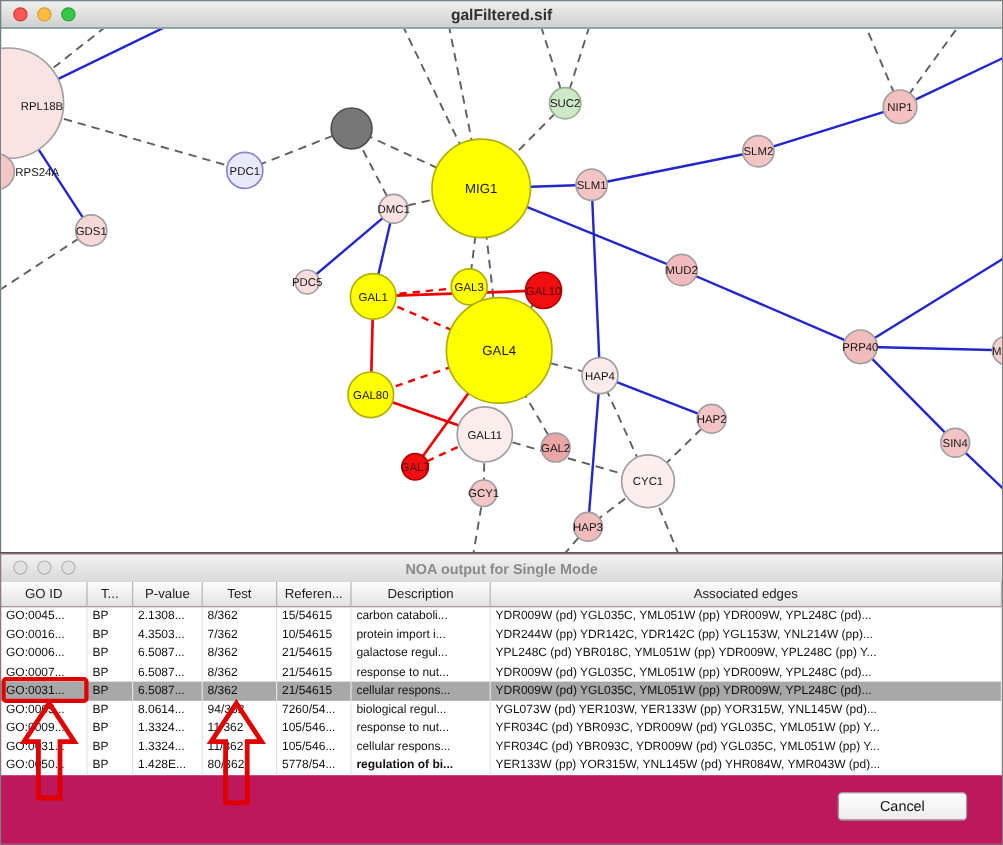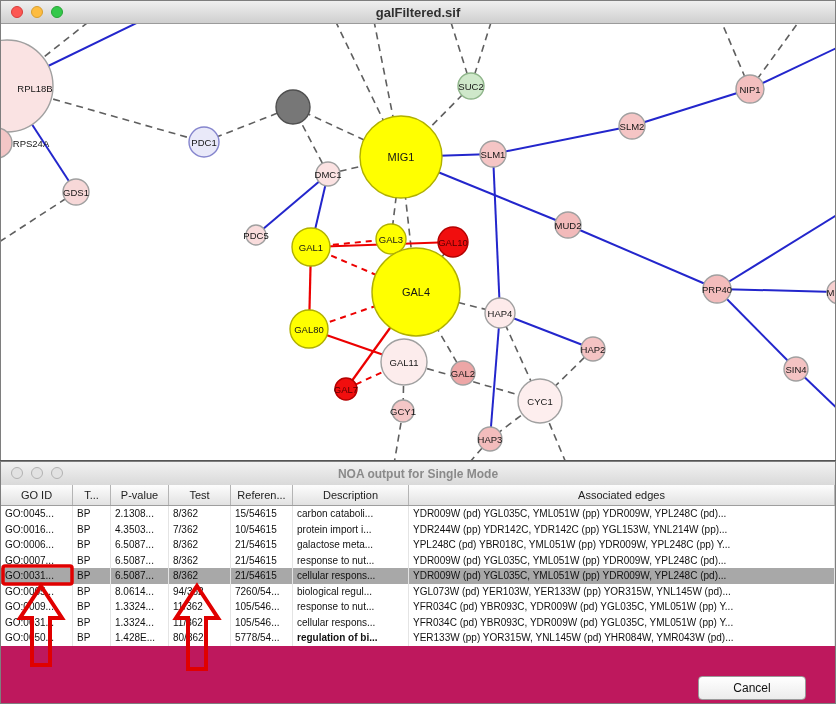--- a/index.html
+++ b/index.html
@@ -36,21 +36,21 @@
   .tbody{background:#ffffff;}
   .trow{display:flex;height:15.5px;font-size:10px;color:#111;}
   .trow.sel{background:#a8a8a8;}
   .td{padding:1px 3px 0 4px;white-space:nowrap;overflow:hidden;box-sizing:border-box;
       border-right:1px solid #e4e4e4;line-height:14px;}
 
   .btn{position:absolute;height:22px;border:1px solid #9a9a9a;border-radius:4px;
        background:linear-gradient(#ffffff,#ececec);box-shadow:inset 0 1px 0 rgba(255,255,255,.8);
        font-size:12px;color:#111;display:flex;align-items:center;justify-content:center;cursor:default;}
   .btn-save{left:458px;top:198px;width:146px;}
-  .btn-cancel{left:697px;top:198px;width:106px;margin-top:16px;}
+  .btn-cancel{left:697px;top:198px;width:106px;}
 
   .annot{position:absolute;left:0;top:0;width:836px;height:243px;pointer-events:none;}
 </style>
 </head>
 <body>
 
 <div class="stage">
 
   <div class="win-top">
     <div class="titlebar">
@@ -216,21 +216,21 @@
             <div class="td" style="width: 62px;">10/54615</div>
             <div class="td" style="width: 116px;">protein import i...</div>
             <div class="td" style="flex: 1 1 0%;">YDR244W (pp) YDR142C, YDR142C (pp) YGL153W, YNL214W (pp)...</div>
           </div>
           <div class="trow">
             <div class="td" style="width: 72px;">GO:0006...</div>
             <div class="td" style="width: 38px;">BP</div>
             <div class="td" style="width: 58px;">6.5087...</div>
             <div class="td" style="width: 62px;">8/362</div>
             <div class="td" style="width: 62px;">21/54615</div>
-            <div class="td" style="width: 116px;">galactose meta...</div>
+            <div class="td" style="width: 116px;">galactose regul...</div>
             <div class="td" style="flex: 1 1 0%;">YPL248C (pd) YBR018C, YML051W (pp) YDR009W, YPL248C (pp) Y...</div>
           </div>
           <div class="trow">
             <div class="td" style="width: 72px;">GO:0007...</div>
             <div class="td" style="width: 38px;">BP</div>
             <div class="td" style="width: 58px;">6.5087...</div>
             <div class="td" style="width: 62px;">8/362</div>
             <div class="td" style="width: 62px;">21/54615</div>
             <div class="td" style="width: 116px;">response to nut...</div>
             <div class="td" style="flex: 1 1 0%;">YDR009W (pd) YGL035C, YML051W (pp) YDR009W, YPL248C (pd)...</div>

